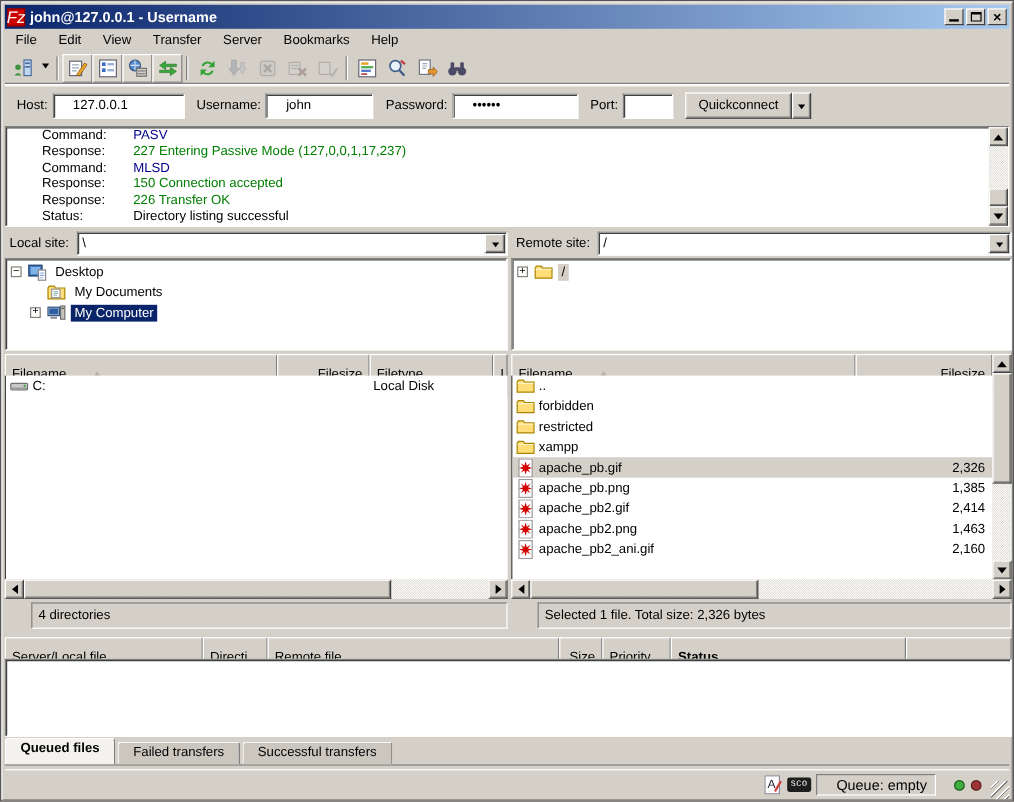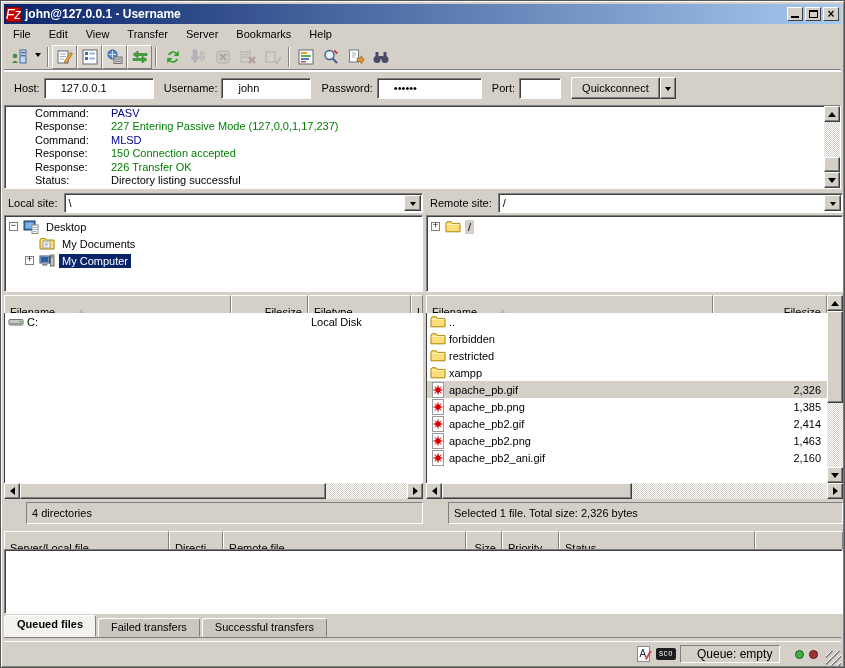--- a/index.html
+++ b/index.html
@@ -609,21 +609,21 @@
         </div>
         <div class="hdr-cell" style="width: 243px;">
           <span>Remote file</span>
         </div>
         <div class="hdr-cell right" style="width: 36px;">
           <span>Size</span>
         </div>
         <div class="hdr-cell" style="width: 57px;">
           <span>Priority</span>
         </div>
-        <div class="hdr-cell" style="width: 196px;">
+        <div class="hdr-cell" style="width: 196px; font-weight: bold;">
           <span>Status</span>
         </div>
         <div class="hdr-cell" style="flex: 1 1 0%;"></div>
       </div>
     <div class="queue-body"></div>
   </div>
 
   <div class="tabsrow" id="tabsrow">
       <div class="tab active">Queued files</div>
       <div class="tab">Failed transfers</div>

